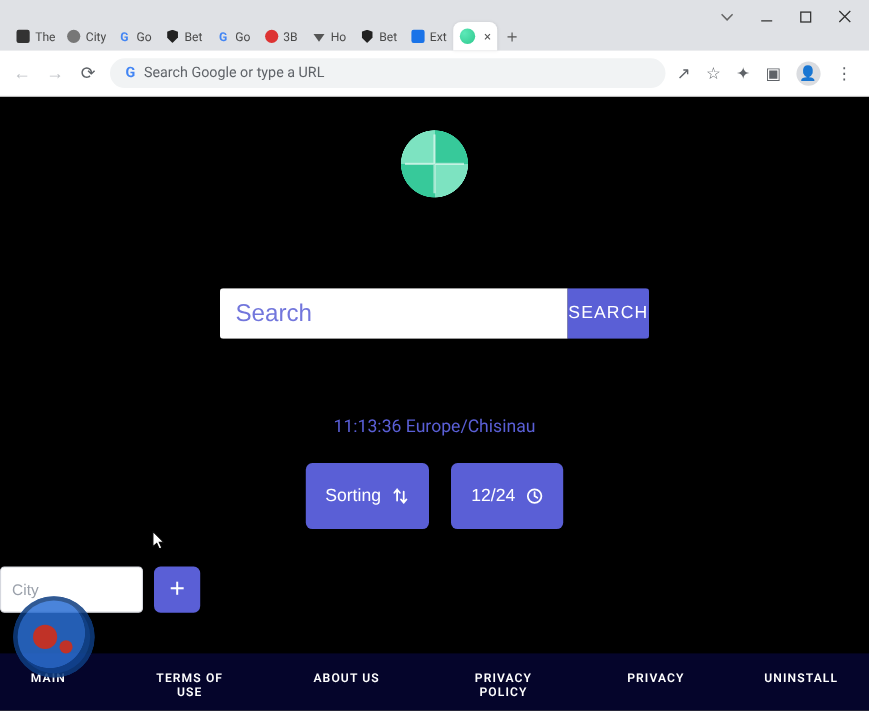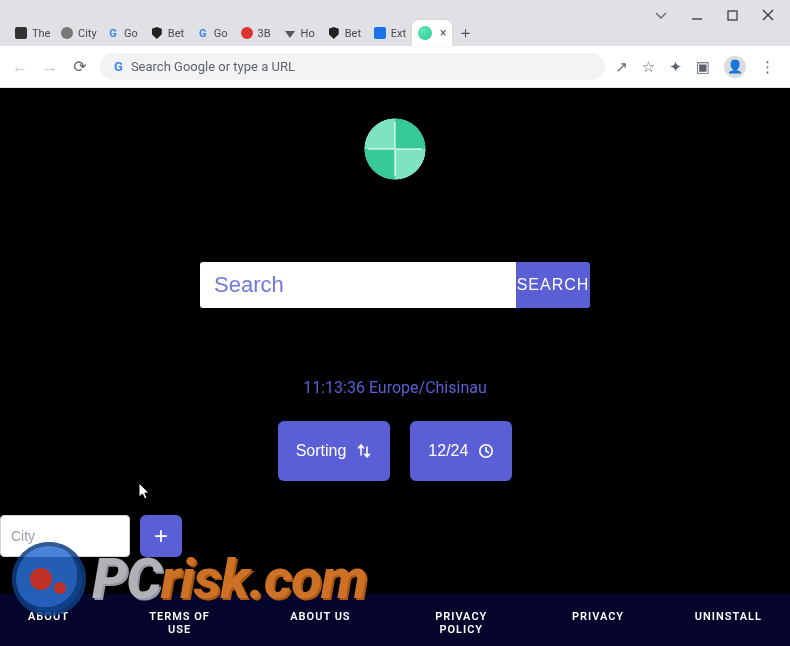--- a/index.html
+++ b/index.html
@@ -376,32 +376,28 @@
   </div>
 
   <div class="city-row">
     <input type="text" placeholder="City" style="">
     <button class="add-btn">
       <span>+</span>
     </button>
   </div>
 
   <div class="footer">
-    <a href="#">ABOUT</a>
+    <a href="#">MAIN</a>
     <a href="#">TERMS OF USE</a>
     <a href="#">ABOUT US</a>
     <a href="#">PRIVACY POLICY</a>
     <a href="#">PRIVACY</a>
     <a href="#">UNINSTALL</a>
   </div>
 
   <svg class="cursor" width="16" height="20" viewBox="0 0 16 20">
     <path d="M1 1l0 14 3.5-3 2.3 5 2.3-1-2.3-5 4.2 0z" fill="#fff" stroke="#000" stroke-width="1"></path>
   </svg>
 </div>
 
 <div class="watermark">
   <div class="wm-badge"></div>
-  <div class="wm-text">
-    <span class="grey">PC</span>
-    <span class="orange">risk.com</span>
-  </div>
 </div>
 
 </body></html>

